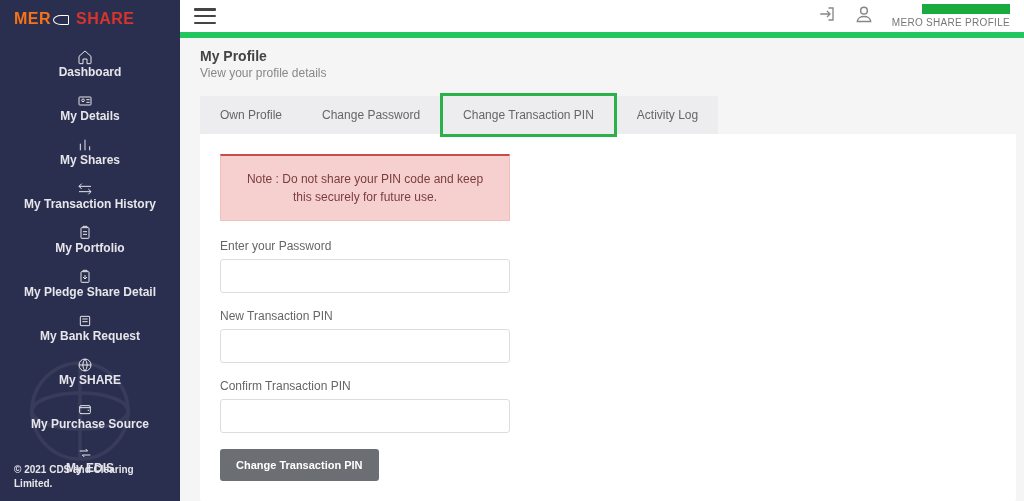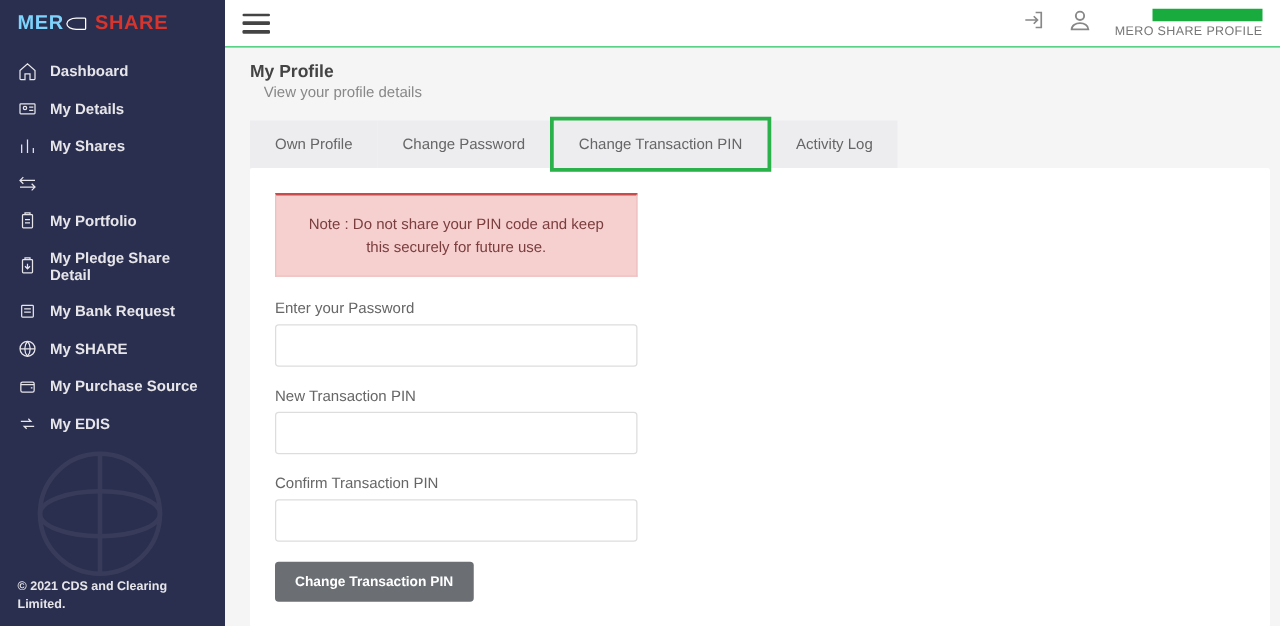--- a/index.html
+++ b/index.html
@@ -20,40 +20,41 @@
     display: flex;
     flex-direction: column;
     position: relative;
   }
   .logo {
     padding: 10px 14px 8px 14px;
     font-weight: bold;
     font-size: 16px;
     letter-spacing: 0.5px;
   }
-  .logo .mero { color: #7dd3fc; }
+  .logo .mero { color: #f97316; }
   .logo .fish {
     display: inline-block;
     width: 16px; height: 10px;
     border: 1.5px solid #fff;
     border-radius: 50% 10% 10% 50%;
     vertical-align: middle;
     margin: 0 2px;
   }
   .logo .share { color: #d6342c; }
 
   .nav { list-style: none; margin-top: 6px; }
   .nav li {
     display: flex;
     align-items: center;
     padding: 7px 14px;
     font-size: 12px;
     font-weight: 600;
     color: #e6e6ea;
     cursor: pointer;
+    flex-direction: column;
   }
   .nav .icon {
     width: 16px; height: 16px;
     margin-right: 10px;
     display: inline-flex;
     align-items: center;
     justify-content: center;
     flex-shrink: 0;
   }
   .nav svg { stroke: #e6e6ea; fill: none; stroke-width: 1.5; }
@@ -84,41 +85,41 @@
     display: flex;
     flex-direction: column;
     background: #f5f5f5;
   }
   .topbar {
     height: 40px;
     background: #fff;
     display: flex;
     align-items: center;
     padding: 0 14px;
-    border-bottom: 1px solid #22c55e;
+    border-bottom: 6px solid #22c55e;
   }
   .hamburger {
     width: 22px; height: 16px;
     display: flex; flex-direction: column; justify-content: space-between;
     cursor: pointer;
   }
   .hamburger span { height: 2.5px; background: #444; border-radius: 1px; }
   .topbar-spacer { flex: 1; }
   .topbar-right { display: flex; align-items: center; gap: 18px; }
   .topbar-right svg { stroke: #888; fill: none; stroke-width: 1.8; }
   .profile-block { display: flex; flex-direction: column; align-items: flex-end; }
   .green-bar { width: 88px; height: 10px; background: #1aab3f; margin-bottom: 3px; }
   .profile-label { font-size: 10px; color: #777; letter-spacing: 0.3px; }
 
   .content {
     padding: 10px 8px 20px 20px;
     overflow: auto;
   }
   .page-title { font-size: 14px; font-weight: 700; color: #444; }
-  .page-subtitle { font-size: 12px; color: #888; margin-top: 2px; margin-left: 11px; }
+  .page-subtitle { font-size: 12px; color: #888; margin-top: 2px; }
 
   .tabs {
     display: flex;
     margin-top: 16px;
     background: transparent;
   }
   .tab {
     padding: 12px 20px;
     font-size: 12px;
     color: #666;
@@ -209,20 +210,21 @@
           </svg>
         </span>
       <span>My Shares</span>
     </li>
     <li>
       <span class="icon">
           <svg viewBox="0 0 24 24">
             <path d="M3 8h18M7 4l-4 4 4 4M21 16H3m14 4l4-4-4-4"></path>
           </svg>
         </span>
+      <span>My Transaction History</span>
     </li>
     <li>
       <span class="icon">
           <svg viewBox="0 0 24 24">
             <rect x="6" y="4" width="12" height="16" rx="1"></rect>
             <path d="M9 4V2h6v2M9 10h6M9 14h6"></path>
           </svg>
         </span>
       <span>My Portfolio</span>
     </li>

